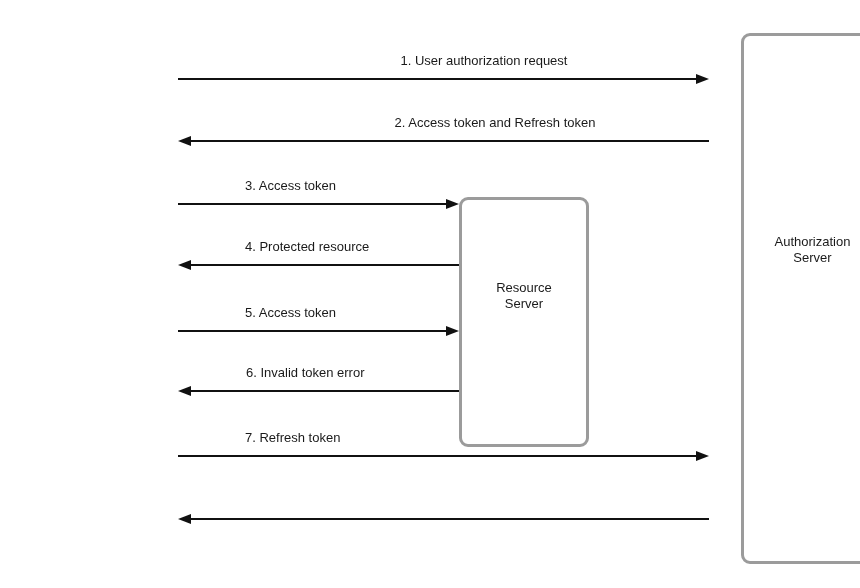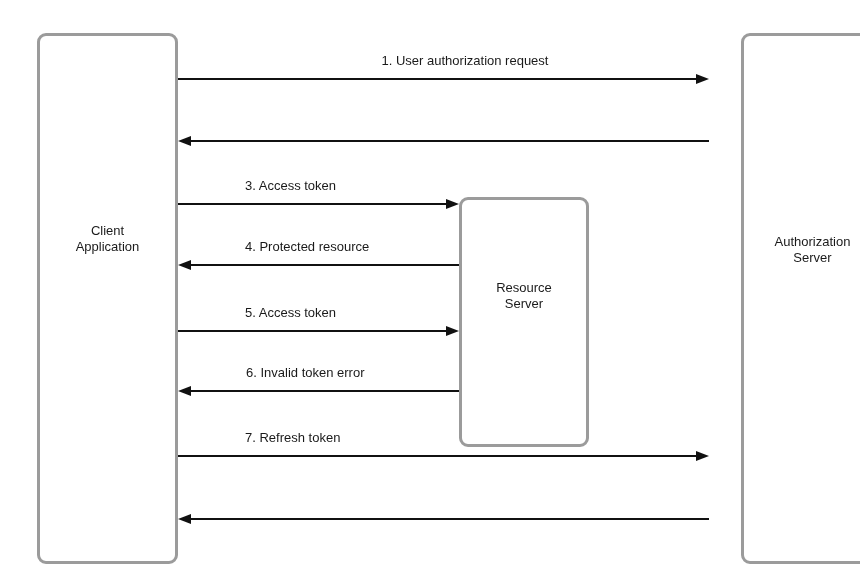--- a/index.html
+++ b/index.html
@@ -78,45 +78,42 @@
     white-space: nowrap;
     color: var(--text);
   }
   .arrow-label.centered { text-align: center; }
 </style>
 </head>
 <body>
 
 <div id="canvas">
 
-  <div class="node node-client">
-    <div class="node-label">Client
-Application</div>
-  </div>
 
   <div class="node node-resource">
     <div class="node-label">Resource
 Server</div>
   </div>
 
   <div class="node node-auth">
     <div class="node-label">Authorization
 Server</div>
   </div>
 
   <div id="arrows-layer">
       <div class="arrow" style="left: 178px; top: 74px; width: 531px;">
         <div class="arrow-line" style="left: 0px; right: 10px;"></div>
         <div class="arrow-head right"></div>
       </div>
-      <div class="arrow-label centered" style="top: 53px; left: 265px; width: 400px;">1. User authorization request</div>
+      <div class="arrow-label centered" style="top: 53px; left: 284px; width: 400px;">1. User authorization request</div>
       <div class="arrow" style="left: 178px; top: 136px; width: 531px;">
         <div class="arrow-line" style="left: 10px; right: 0px;"></div>
         <div class="arrow-head left"></div>
       </div>
+      <div class="arrow-label centered" style="top: 115px; left: 295px; width: 400px;">2. Access token and Refresh token</div>
       <div class="arrow" style="left: 178px; top: 199px; width: 281px;">
         <div class="arrow-line" style="left: 0px; right: 10px;"></div>
         <div class="arrow-head right"></div>
       </div>
       <div class="arrow-label" style="top: 178px; left: 245px; text-align: right;">3. Access token</div>
       <div class="arrow" style="left: 178px; top: 260px; width: 281px;">
         <div class="arrow-line" style="left: 10px; right: 0px;"></div>
         <div class="arrow-head left"></div>
       </div>
       <div class="arrow-label" style="top: 239px; left: 245px;">4. Protected resource</div>

